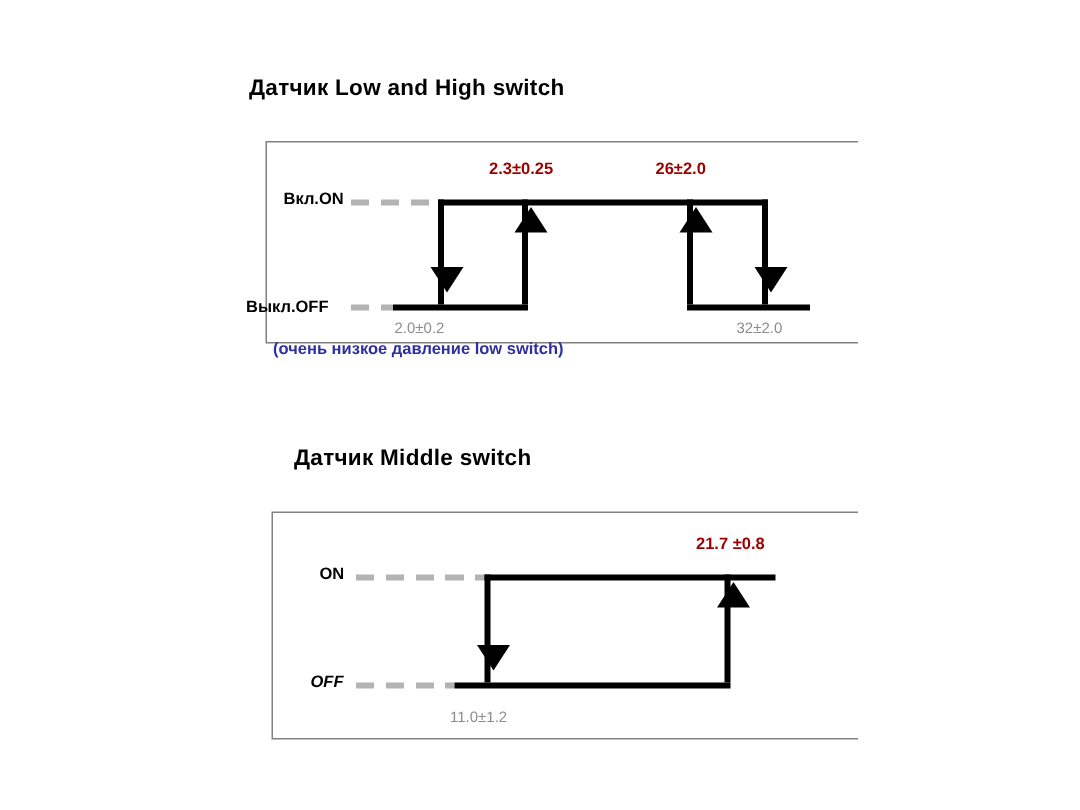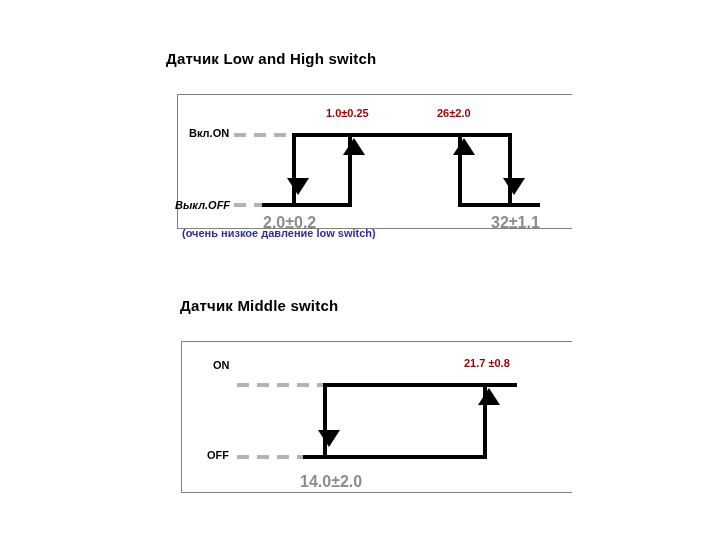--- a/index.html
+++ b/index.html
@@ -20,21 +20,21 @@
   .section-title {
     position: absolute;
     font-family: "Liberation Sans", sans-serif;
     font-size: 15px;
     font-weight: bold;
     color: #000000;
     white-space: nowrap;
     letter-spacing: 0.2px;
   }
   #title-low-high { left: 166px; top: 50px; }
-  #title-middle   { left: 180px; top: 297px; }
+  #title-middle   { left: 196px; top: 297px; }
 
   
   .diagram-box {
     position: absolute;
     border: 1px solid #808080;
     background: #ffffff;
     box-sizing: border-box;
   }
   #box-low-high { left: 177px; top: 94px;  width: 402px; height: 135px; }
   #box-middle   { left: 181px; top: 341px; width: 392px; height: 152px; }
@@ -93,22 +93,22 @@
     position: absolute;
     font-family: "Liberation Sans", sans-serif;
     font-size: 11px;
     font-weight: bold;
     color: #9e0000;
     white-space: nowrap;
   }
   .val-grey {
     position: absolute;
     font-family: "Liberation Sans", sans-serif;
-    font-size: 16px;
-    font-weight: bold;
+    font-size: 10px;
+    font-weight: normal;
     color: #8c8c8c;
     white-space: nowrap;
   }
   .caption-blue {
     position: absolute;
     font-family: "Liberation Sans", sans-serif;
     font-size: 11px;
     font-weight: bold;
     color: #2f2f9e;
     white-space: nowrap;
@@ -117,21 +117,21 @@
 </head>
 <body>
 
 <div id="page">
 
   <div class="section-title" id="title-low-high">Датчик Low and High switch</div>
 
   <div class="diagram-box" id="box-low-high"></div>
 
   <div class="level-label" style="left:189px; top:127px;">Вкл.ON</div>
-  <div class="level-label" style="left:175px; top:199px;font-style:italic;">Выкл.OFF</div>
+  <div class="level-label" style="left:164px; top:199px;">Выкл.OFF</div>
 
   <div class="guide-dash" style="left:234px; top:133px; width:60px;"></div>
   <div class="guide-dash" style="left:234px; top:203px; width:28px;"></div>
 
   <div class="trace-h" style="left:292px; top:133px; width:220px;"></div>
 
   <div class="trace-v" style="left:292px; top:133px; height:70px;"></div>
   <div class="arrow arrow-down" style="left:287px; top:178px;"></div>
 
   <div class="trace-h" style="left:262px; top:203px; width:90px;"></div>
@@ -140,44 +140,44 @@
   <div class="arrow arrow-up" style="left:343px; top:138px;"></div>
 
   <div class="trace-v" style="left:458px; top:133px; height:70px;"></div>
   <div class="arrow arrow-up" style="left:453px; top:138px;"></div>
 
   <div class="trace-h" style="left:458px; top:203px; width:82px;"></div>
 
   <div class="trace-v" style="left:508px; top:133px; height:70px;"></div>
   <div class="arrow arrow-down" style="left:503px; top:178px;"></div>
 
-  <div class="val-red" style="left:326px; top:107px;">1.0±0.25</div>
+  <div class="val-red" style="left:326px; top:107px;">2.3±0.25</div>
   <div class="val-red" style="left:437px; top:107px;">26±2.0</div>
   <div class="val-grey" style="left:263px; top:214px;">2.0±0.2</div>
-  <div class="val-grey" style="left:491px; top:214px;">32±1.1</div>
+  <div class="val-grey" style="left:491px; top:214px;">32±2.0</div>
 
   <div class="caption-blue" style="left:182px; top:227px;">(очень низкое давление low switch)</div>
 
   <div class="section-title" id="title-middle">Датчик Middle switch</div>
 
   <div class="diagram-box" id="box-middle"></div>
 
-  <div class="level-label" style="left:213px; top:359px;">ON</div>
-  <div class="level-label" style="left:207px; top:449px;">OFF</div>
+  <div class="level-label" style="left:213px; top:377px;">ON</div>
+  <div class="level-label" style="left:207px; top:449px;font-style:italic;">OFF</div>
 
   <div class="guide-dash" style="left:237px; top:383px; width:86px;"></div>
   <div class="guide-dash" style="left:237px; top:455px; width:66px;"></div>
 
   <div class="trace-h" style="left:323px; top:383px; width:194px;"></div>
 
   <div class="trace-v" style="left:323px; top:383px; height:72px;"></div>
   <div class="arrow arrow-down" style="left:318px; top:430px;"></div>
 
   <div class="trace-h" style="left:303px; top:455px; width:184px;"></div>
 
   <div class="trace-v" style="left:483px; top:383px; height:72px;"></div>
   <div class="arrow arrow-up" style="left:478px; top:388px;"></div>
 
   <div class="val-red" style="left:464px; top:357px;">21.7 ±0.8</div>
-  <div class="val-grey" style="left:300px; top:473px;">14.0±2.0</div>
+  <div class="val-grey" style="left:300px; top:473px;">11.0±1.2</div>
 
 
 </div>
 
 </body></html>

